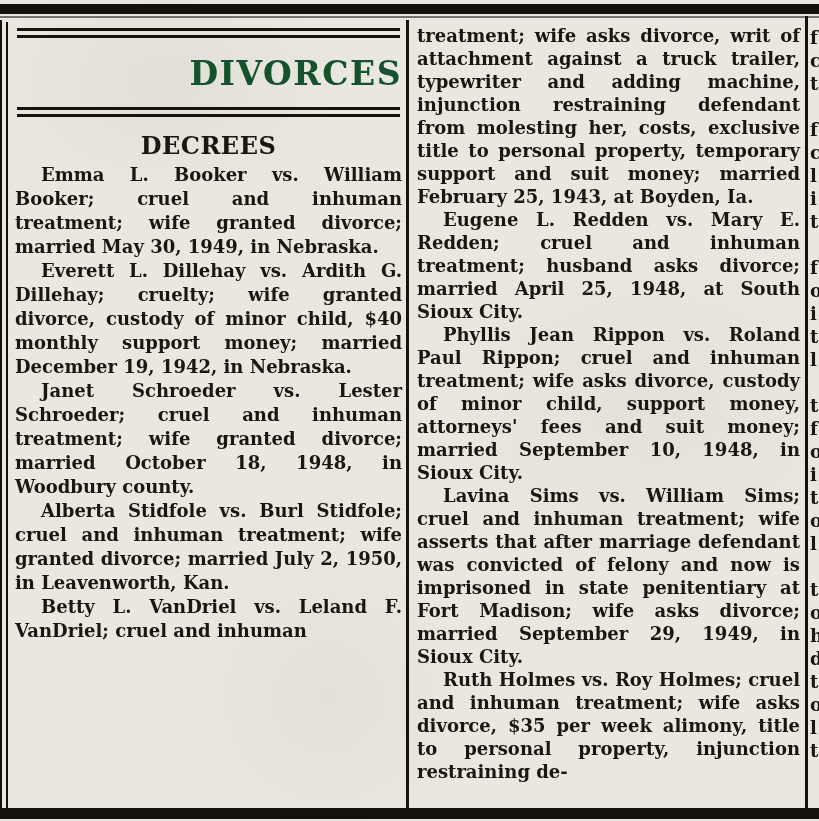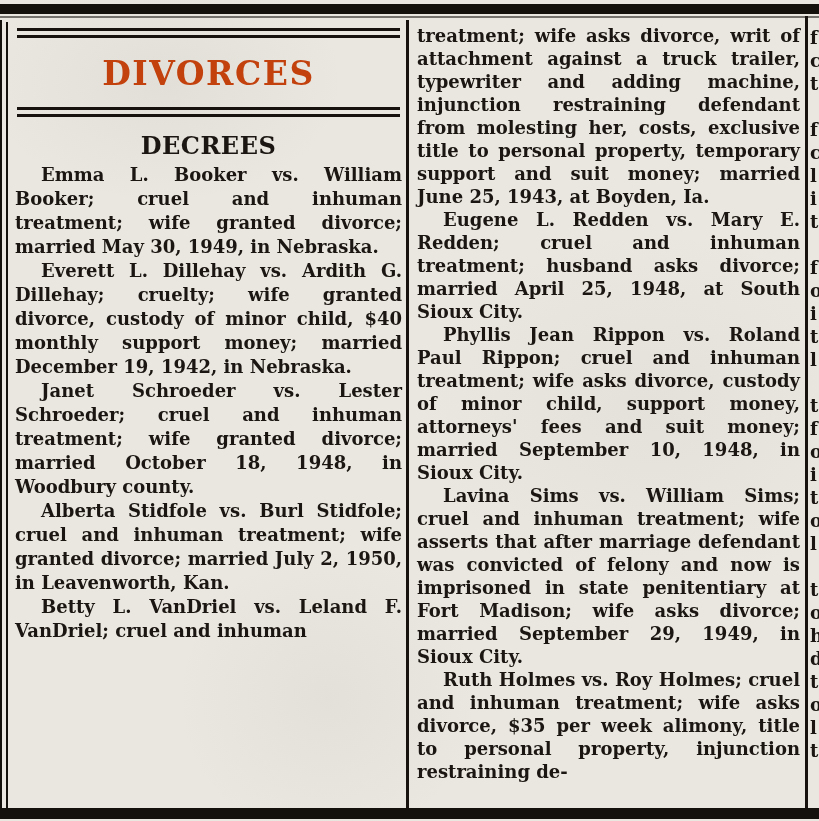--- a/index.html
+++ b/index.html
@@ -42,25 +42,25 @@
     font-size: 18px; line-height: 23px; font-weight: bold;
     text-align: justify;
   }
   .double-rule {
     height: 4px;
     border-top: 3px solid #17120e;
     border-bottom: 3px solid #17120e;
     margin: 0 2px;
   }
   .masthead {
-    text-align: center;
+    text-align: right;
     font-size: 33px; font-weight: bold;
     letter-spacing: 1.5px;
     margin: 16px 0 14px 0;
-    color: #c2410c;
+    color: #14532d;
   }
   .rule-gap-top { margin-top: 8px; }
   .sec-heading {
     text-align: center;
     font-size: 24px; font-weight: bold;
     letter-spacing: 0.5px;
     margin: 14px 0 3px 0;
   }
   .sec-heading.petitions { margin: 4px 0 2px 0; }
   .col-left .entry {
@@ -102,21 +102,21 @@
     <p class="entry">Emma L. Booker vs. William Booker; cruel and inhuman treatment; wife granted divorce; married May 30, 1949, in Nebraska.</p>
     <p class="entry">Everett L. Dillehay vs. Ardith G. Dillehay; cruelty; wife granted divorce, custody of minor child, $40 monthly support money; married December 19, 1942, in Nebraska.</p>
     <p class="entry">Janet Schroeder vs. Lester Schroeder; cruel and inhuman treatment; wife granted divorce; married October 18, 1948, in Woodbury county.</p>
     <p class="entry">Alberta Stidfole vs. Burl Stidfole; cruel and inhuman treatment; wife granted divorce; married July 2, 1950, in Leavenworth, Kan.</p>
 
 
     <p class="entry">Betty L. VanDriel vs. Leland F. VanDriel; cruel and inhuman</p>
   </div>
 
   <div class="col-right">
-    <p class="entry no-indent">treatment; wife asks divorce, writ of attachment against a truck trailer, typewriter and adding machine, injunction restraining defendant from molesting her, costs, exclusive title to personal property, temporary support and suit money; married June 25, 1943, at Boyden, Ia.</p>
+    <p class="entry no-indent">treatment; wife asks divorce, writ of attachment against a truck trailer, typewriter and adding machine, injunction restraining defendant from molesting her, costs, exclusive title to personal property, temporary support and suit money; married February 25, 1943, at Boyden, Ia.</p>
     <p class="entry">Eugene L. Redden vs. Mary E. Redden; cruel and inhuman treatment; husband asks divorce; married April 25, 1948, at South Sioux City.</p>
     <p class="entry">Phyllis Jean Rippon vs. Roland Paul Rippon; cruel and inhuman treatment; wife asks divorce, custody of minor child, support money, attorneys' fees and suit money; married September 10, 1948, in Sioux City.</p>
     <p class="entry">Lavina Sims vs. William Sims; cruel and inhuman treatment; wife asserts that after marriage defendant was convicted of felony and now is imprisoned in state penitentiary at Fort Madison; wife asks divorce; married September 29, 1949, in Sioux City.</p>
     <p class="entry">Ruth Holmes vs. Roy Holmes; cruel and inhuman treatment; wife asks divorce, $35 per week alimony, title to personal property, injunction restraining de-</p>
   </div>
 
   <div class="edge-sliver">f
 c
 t
 

